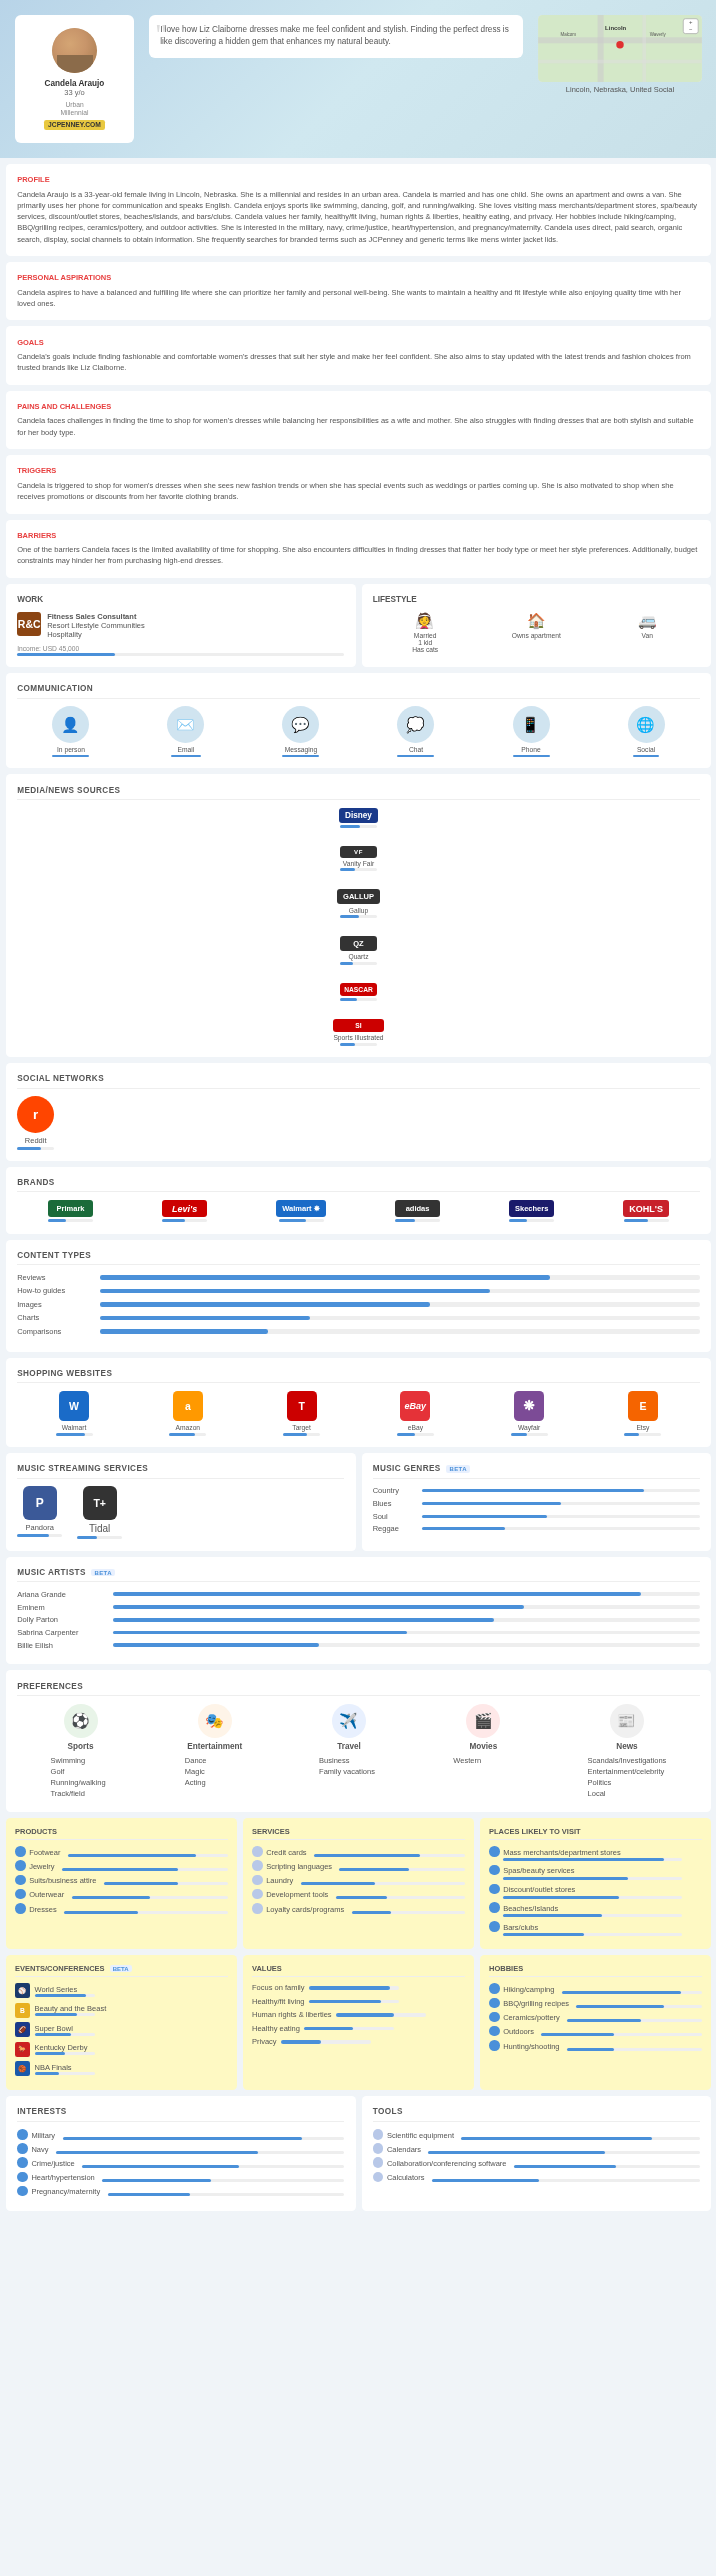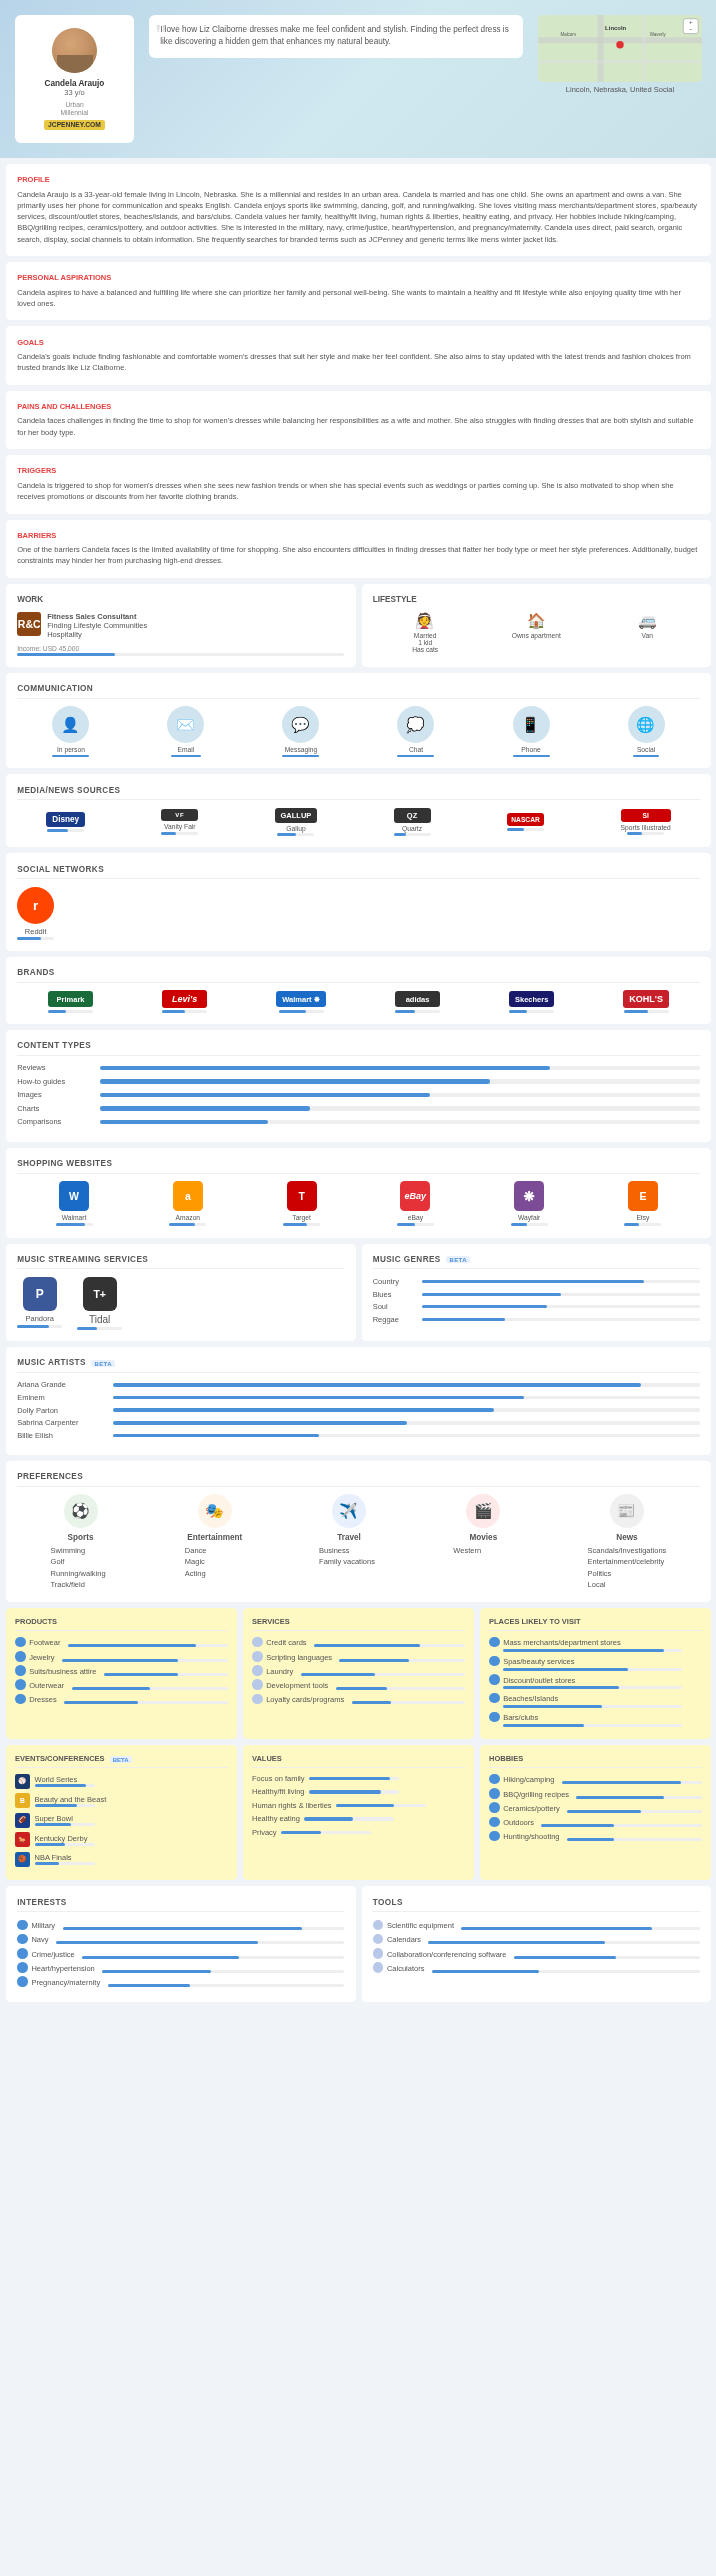--- a/index.html
+++ b/index.html
@@ -52,21 +52,21 @@
     .lifestyle-icon { font-size: 15px; margin-bottom: 2.2px; }
     
     
     .comm-grid { display: flex; justify-content: space-around; flex-wrap: wrap; gap: 7.5px; }
     .comm-item { text-align: center; }
     .comm-circle { width: 37px; height: 37px; border-radius: 50%; display: flex; align-items: center; justify-content: center; margin: 0 auto 3px; font-size: 15px; }
     .comm-label { font-size: 6.7px; color: #555; }
     .comm-bar { width: 37px; height: 2.2px; border-radius: 1.5px; margin: 1.5px auto 0; }
     
     
-    .media-grid { display: flex; justify-content: space-around; align-items: center; flex-wrap: wrap; gap: 18px; }
+    .media-grid { display: flex; justify-content: space-around; align-items: center; flex-wrap: wrap; gap: 18px; flex-direction: column; }
     .media-item { text-align: center; }
     
     
     .social-grid { display: flex; gap: 15px; }
     .social-item { text-align: center; }
     .social-icon { width: 37px; height: 37px; border-radius: 50%; display: flex; align-items: center; justify-content: center; margin: 0 auto 3px; font-size: 16.4px; }
     
     
     .brands-grid { display: flex; justify-content: space-around; align-items: center; flex-wrap: wrap; gap: 7.5px; }
     .brand-item { text-align: center; }
@@ -206,21 +206,21 @@
 
 <div class="two-col">
   <div class="col-half">
     <div class="col-title">WORK</div>
     <div class="work-item">
       <div class="work-logo" style="background:#8B4513;">
         <span style="color:white;font-size:10.5px;font-weight:bold;">R&amp;C</span>
       </div>
       <div class="work-details">
         <div class="work-company">Fitness Sales Consultant</div>
-        <div>Finding Lifestyle Communities</div>
+        <div>Resort Lifestyle Communities</div>
         <div>Hospitality</div>
       </div>
     </div>
     <div class="income-bar">
       <div class="income-label">Income: USD 45,000</div>
       <div class="bar-track">
         <div class="bar-fill" style="width:30%;background:#4a90d9;"></div>
       </div>
     </div>
   </div>

